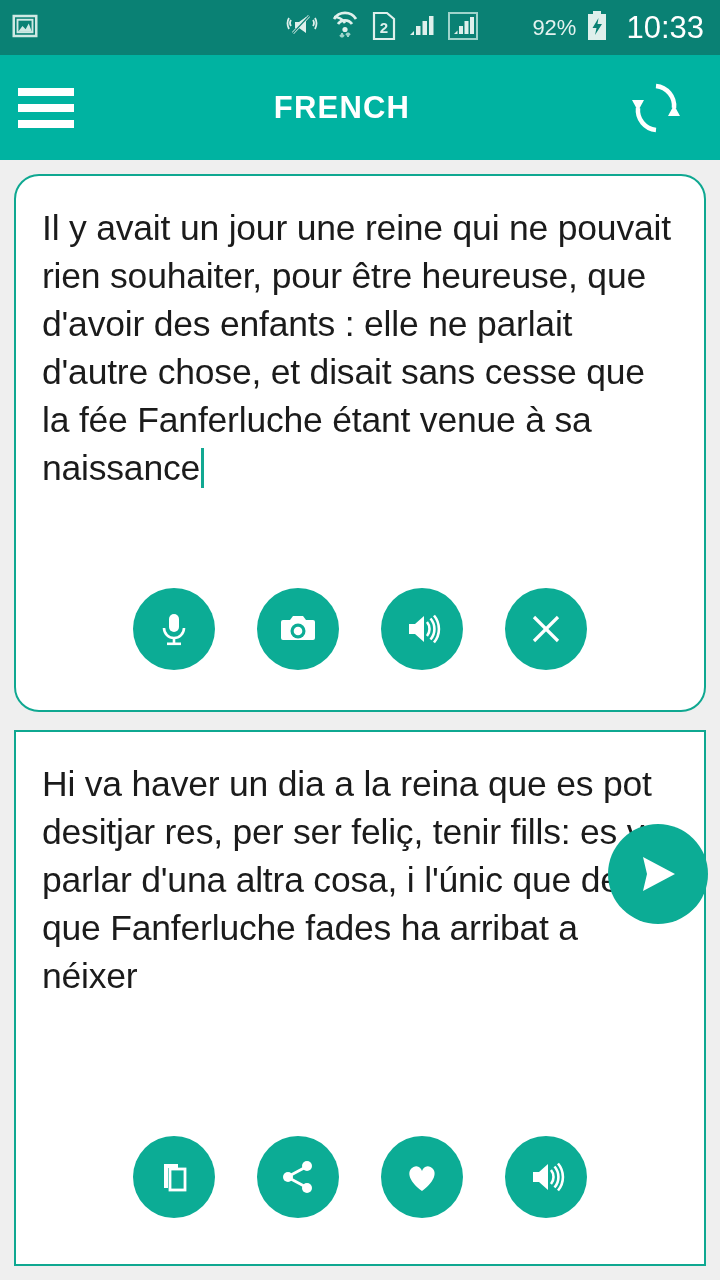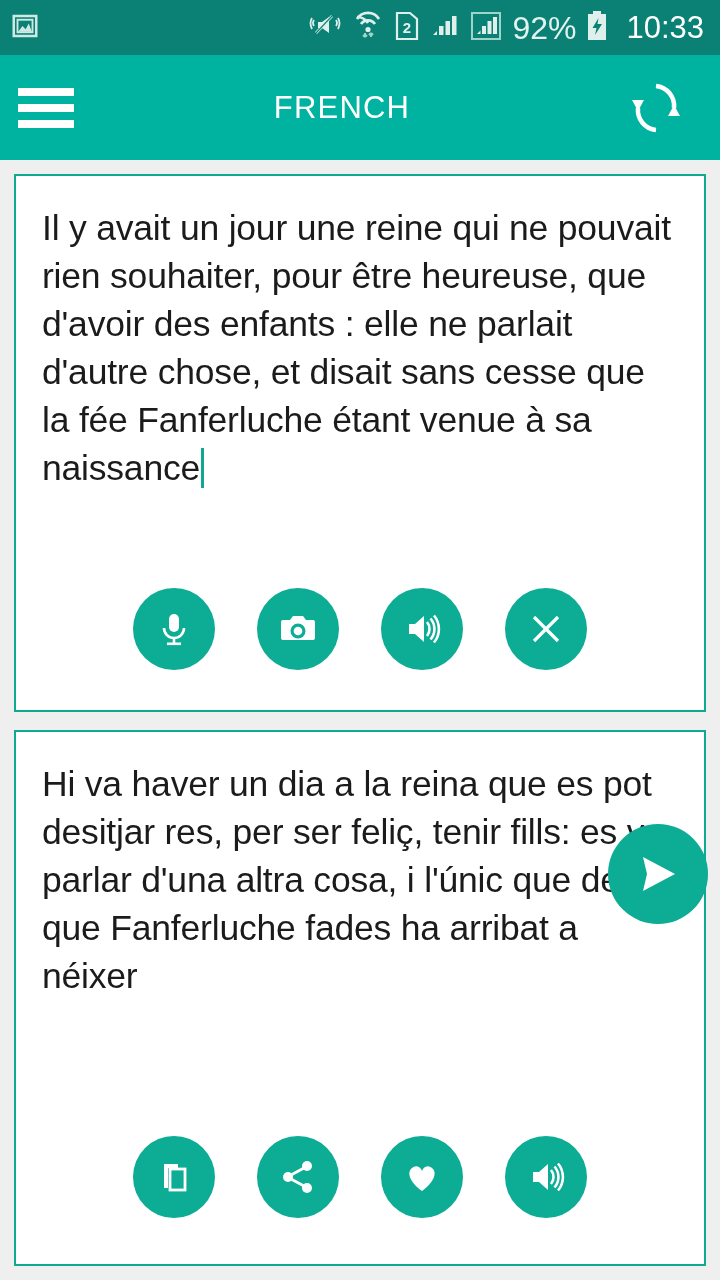--- a/index.html
+++ b/index.html
@@ -33,24 +33,25 @@
   .status-left { display: flex; align-items: center; gap: 8px; }
   .status-right {
     margin-left: auto;
     display: flex;
     align-items: center;
     gap: 10px;
   }
   .sb-icon { display: block; }
   .sb-text {
     color: #e3f2ef;
-    font-size: 32px;
+    font-size: 22px;
     font-weight: 400;
     letter-spacing: 0px;
     line-height: 1;
+    margin-left: 43px;
   }
   .sb-time {
     color: #ffffff;
     font-size: 31px;
     font-weight: 400;
     line-height: 1;
     margin-left: 8px;
   }
 
   
@@ -75,21 +76,21 @@
     display: block;
     height: 8px;
     width: 100%;
     background: #ffffff;
   }
   .lang-btn {
     flex: 1 1 0;
     text-align: center;
     color: #ffffff;
     font-size: 31px;
-    font-weight: normal;
+    font-weight: bold;
     letter-spacing: 1.2px;
     cursor: pointer;
     white-space: nowrap;
   }
   .lang-left { text-align: center; }
   .swap-btn {
     width: 92px;
     flex: 0 0 auto;
     display: flex;
     align-items: center;
@@ -108,21 +109,21 @@
     background: #efefef;
   }
 
   .card {
     background: #ffffff;
     border: 2px solid #0fa891;
     display: flex;
     flex-direction: column;
     position: relative;
   }
-  .card-source { height: 538px; }
+  .card-source { height: 538px; border-radius: 25px; }
   .card-target { flex: 1 1 auto; }
 
   .card-text {
     padding: 28px 26px 4px 26px;
     font-size: 35.5px;
     line-height: 48px;
     color: #1b1b1b;
     font-weight: 400;
     flex: 1 1 auto;
     overflow: hidden;

